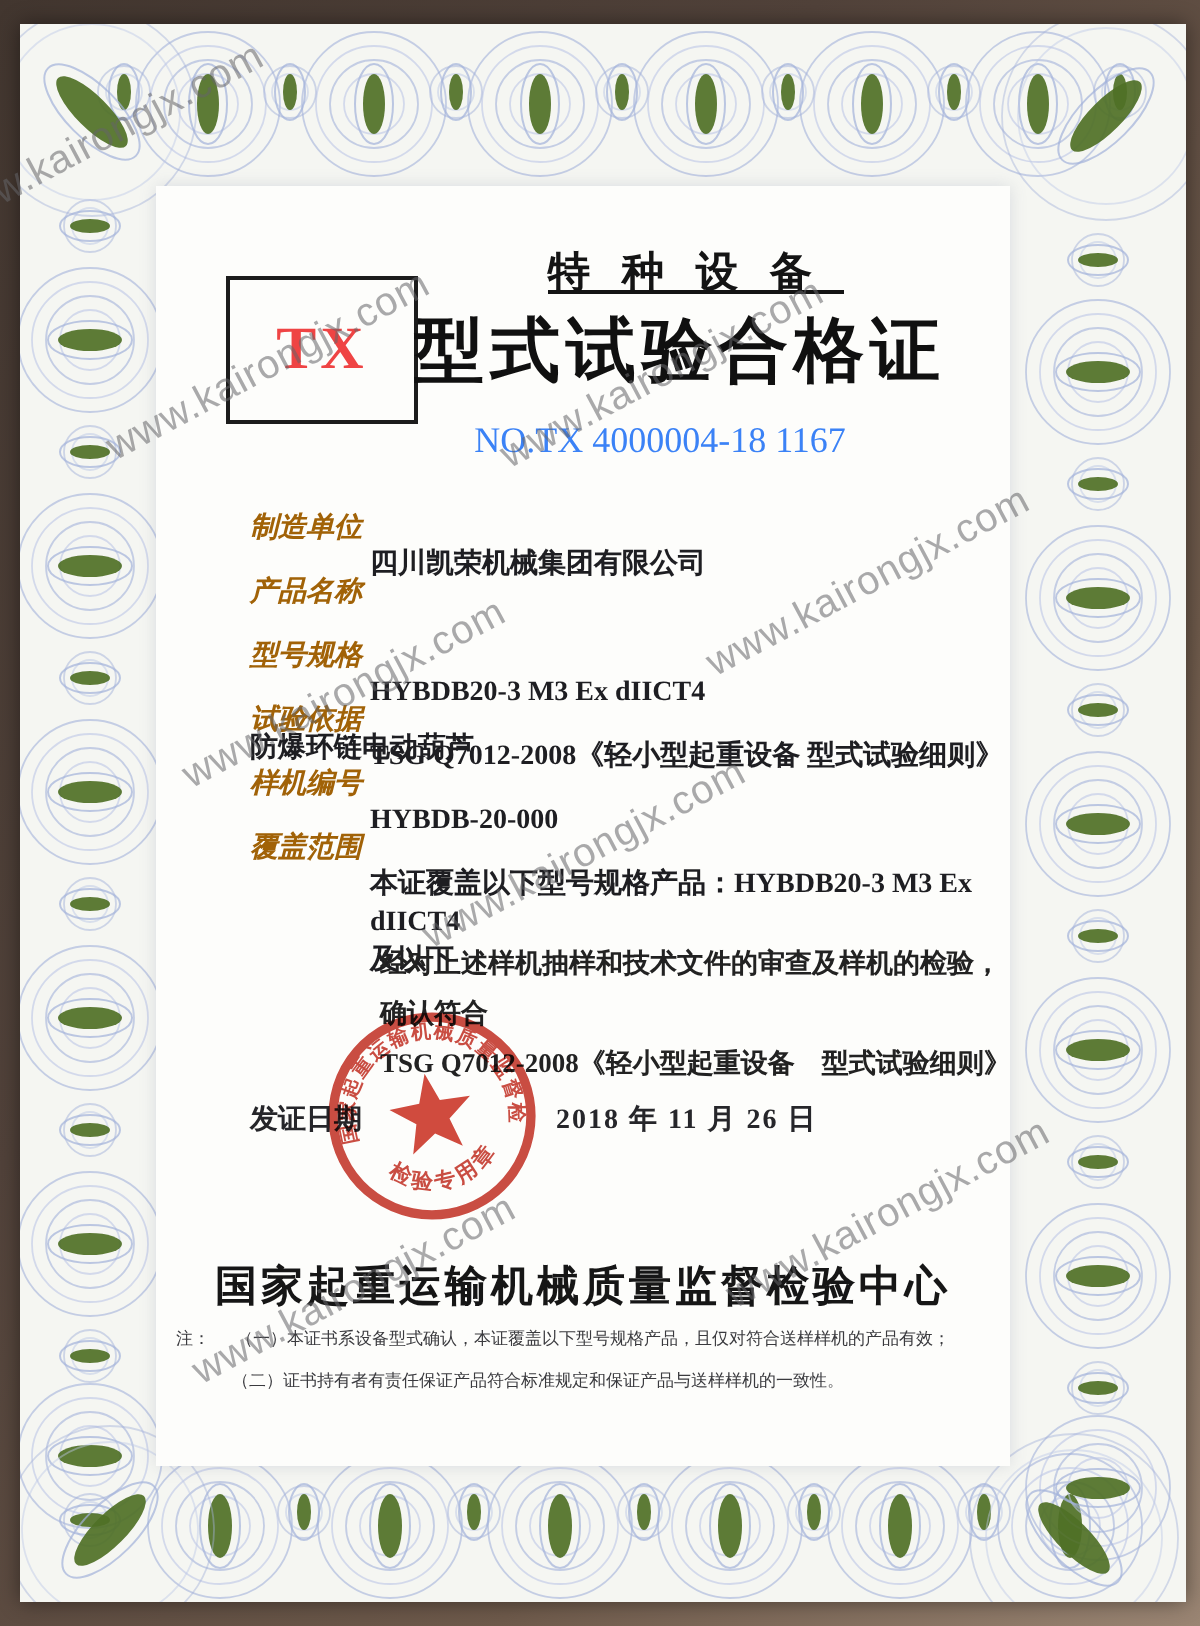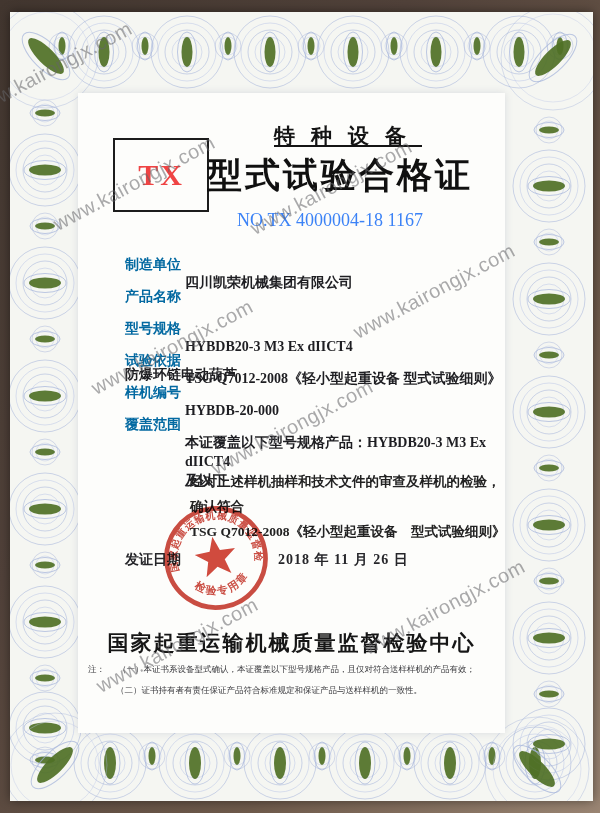--- a/index.html
+++ b/index.html
@@ -25,21 +25,21 @@
     font-size:30px;font-weight:bold;letter-spacing:2px;color:#ef4444;
   }
   #supertitle{left:200px;top:122px;width:280px;text-align:center;
     font-size:21px;font-weight:bold;letter-spacing:16px;text-indent:16px;color:#141414;text-decoration:underline;}
   #main-title{left:180px;top:152px;width:320px;text-align:center;
     font-size:35px;font-weight:bold;letter-spacing:3px;color:#101010;}
   #cert-no{left:180px;top:210px;width:300px;text-align:center;
     font-size:18px;font-weight:normal;color:#3b82f6;}
   
   .frow{left:125px;width:380px;display:flex;font-size:14px;font-weight:600;line-height:19px;}
-  .flabel{width:60px;flex:0 0 60px;color:#0369a1;}
+  .flabel{width:60px;flex:0 0 60px;color:#a16207;font-style:italic;}
   .fvalue{margin-left:0;color:#1e1e22;white-space:pre-line;width:320px;margin-top:18px;}
   #row0{top:255px;} #row1{top:287px;flex-direction:column;} #row2{top:319px;}
   #row3{top:351px;} #row4{top:383px;justify-content:center;} #row5{top:415px;}
   
   #statement{left:190px;top:469px;width:318px;font-size:13.5px;font-weight:600;
     line-height:25px;color:#222;}
   
   #issue-label{left:125px;top:551px;font-size:14px;font-weight:600;}
   #issue-date{left:278px;top:551px;font-size:14px;font-weight:600;letter-spacing:1px;}
   

